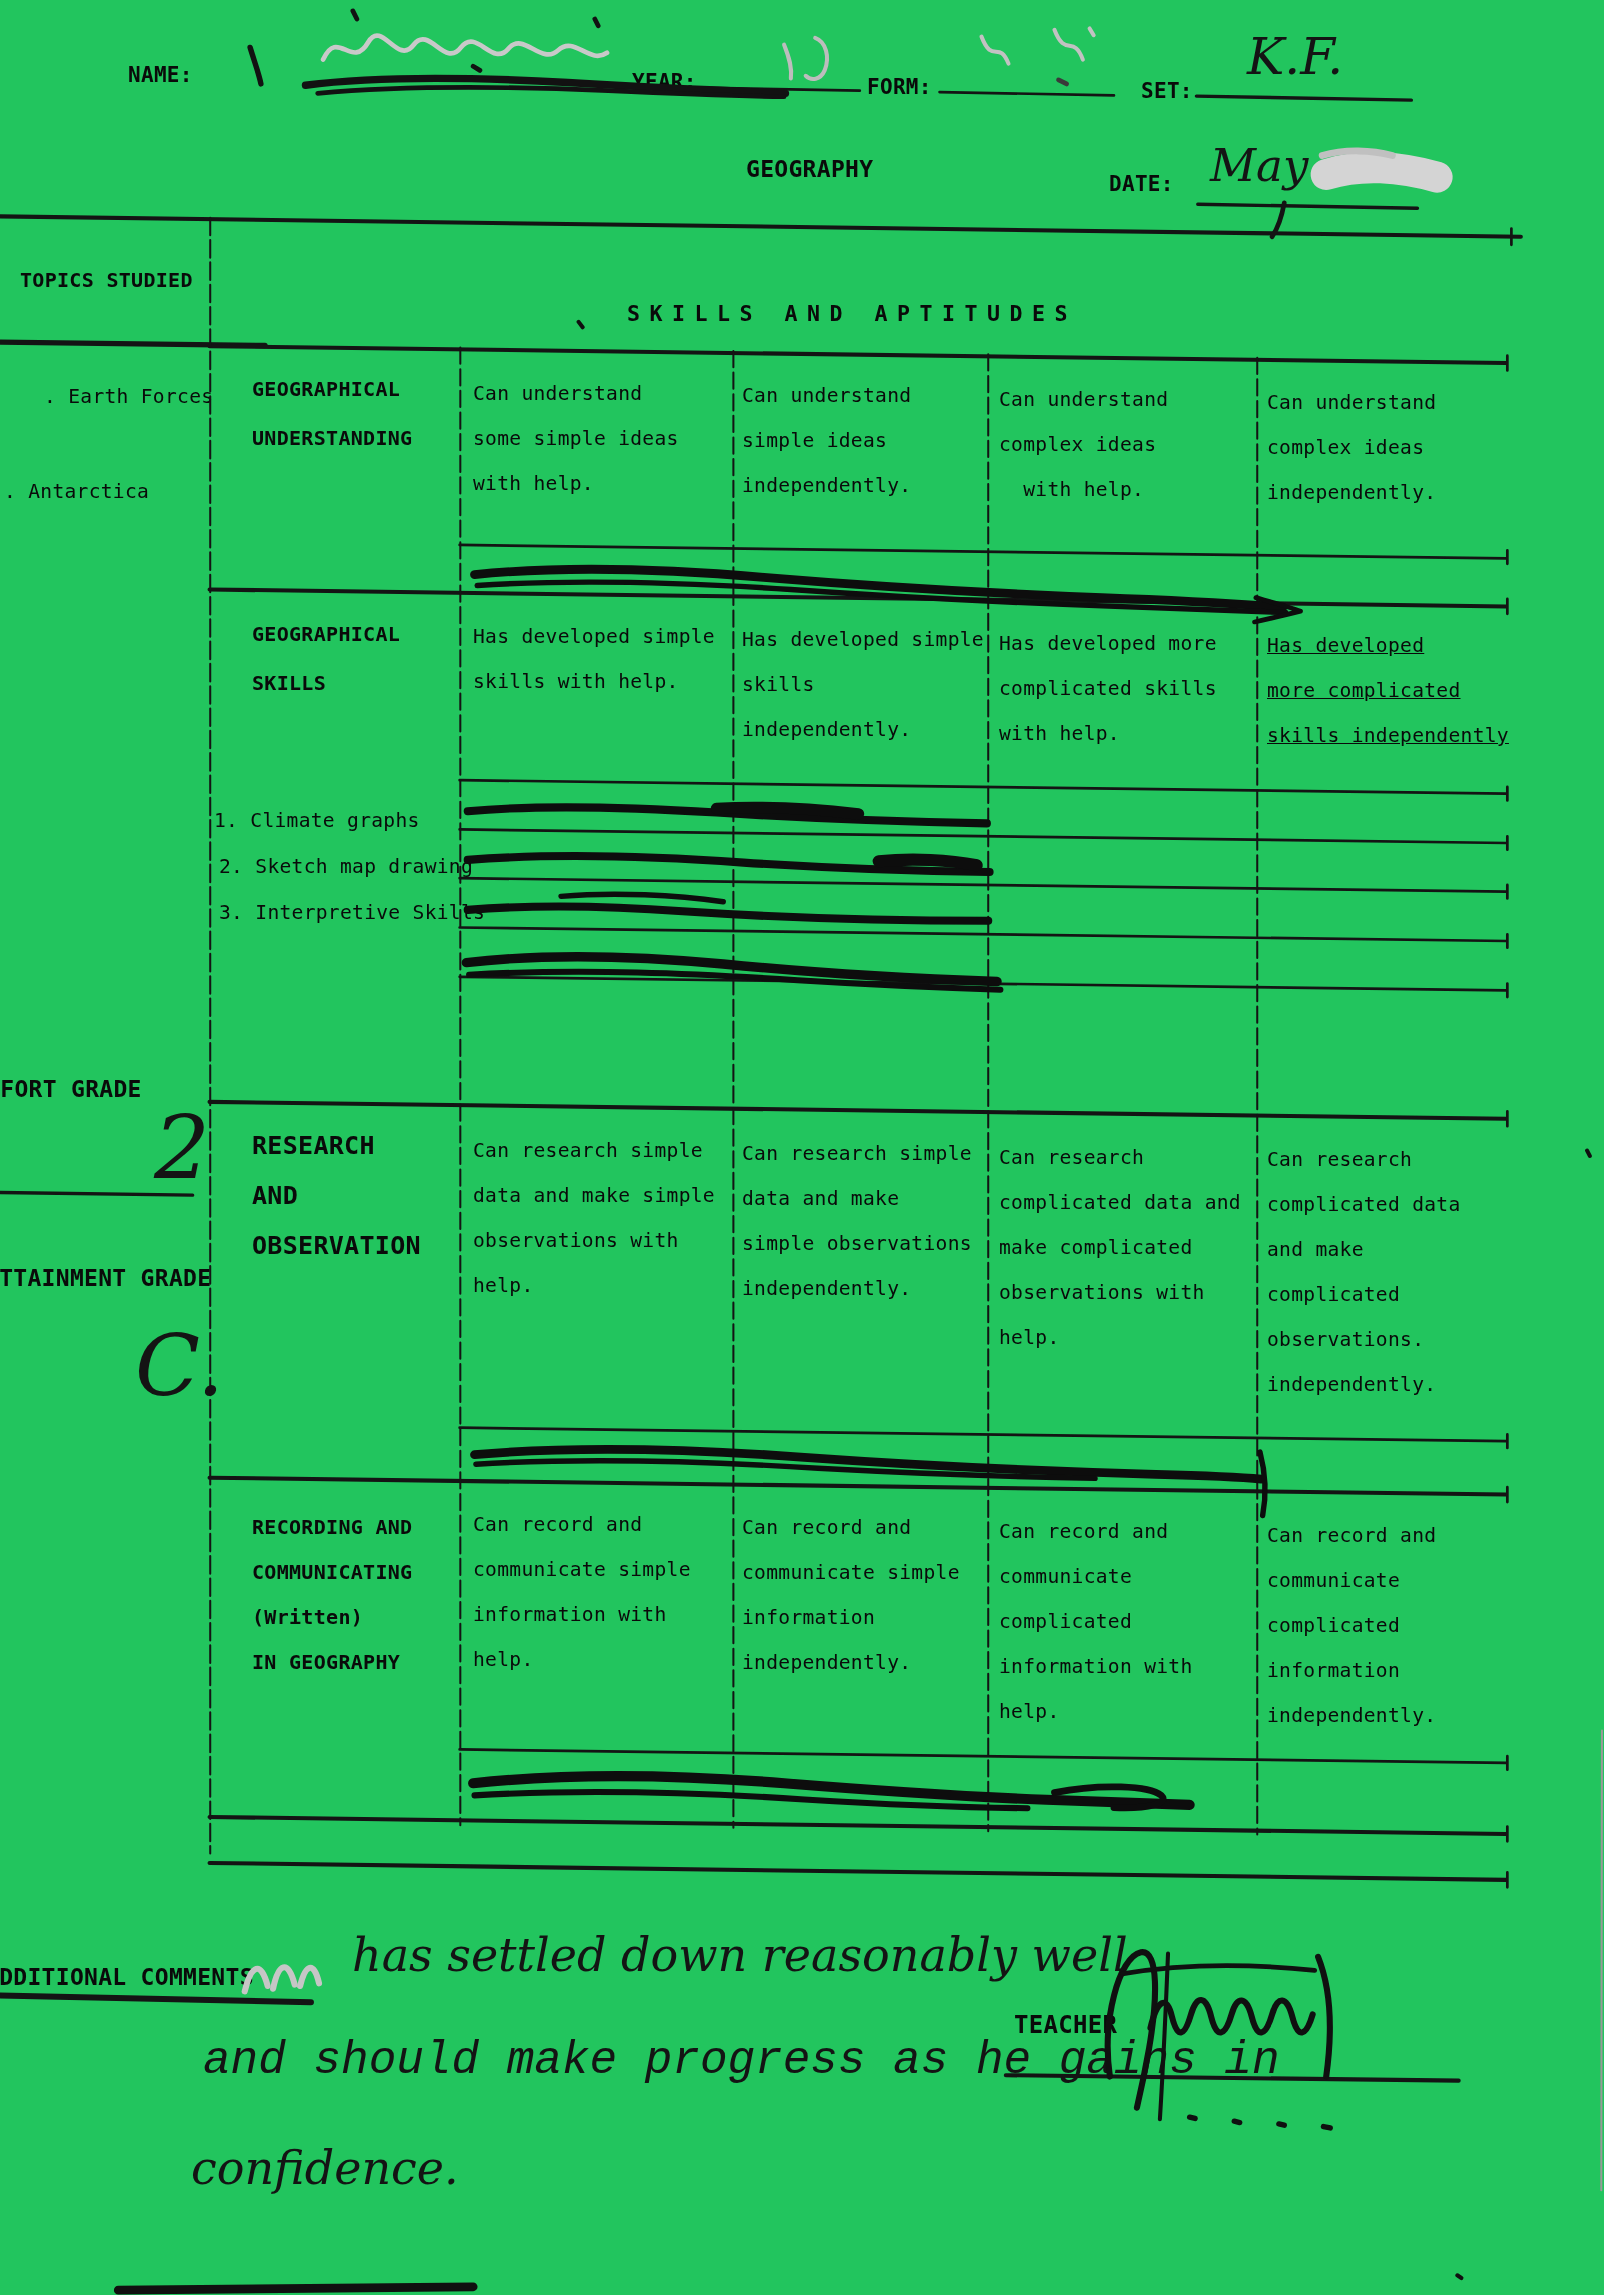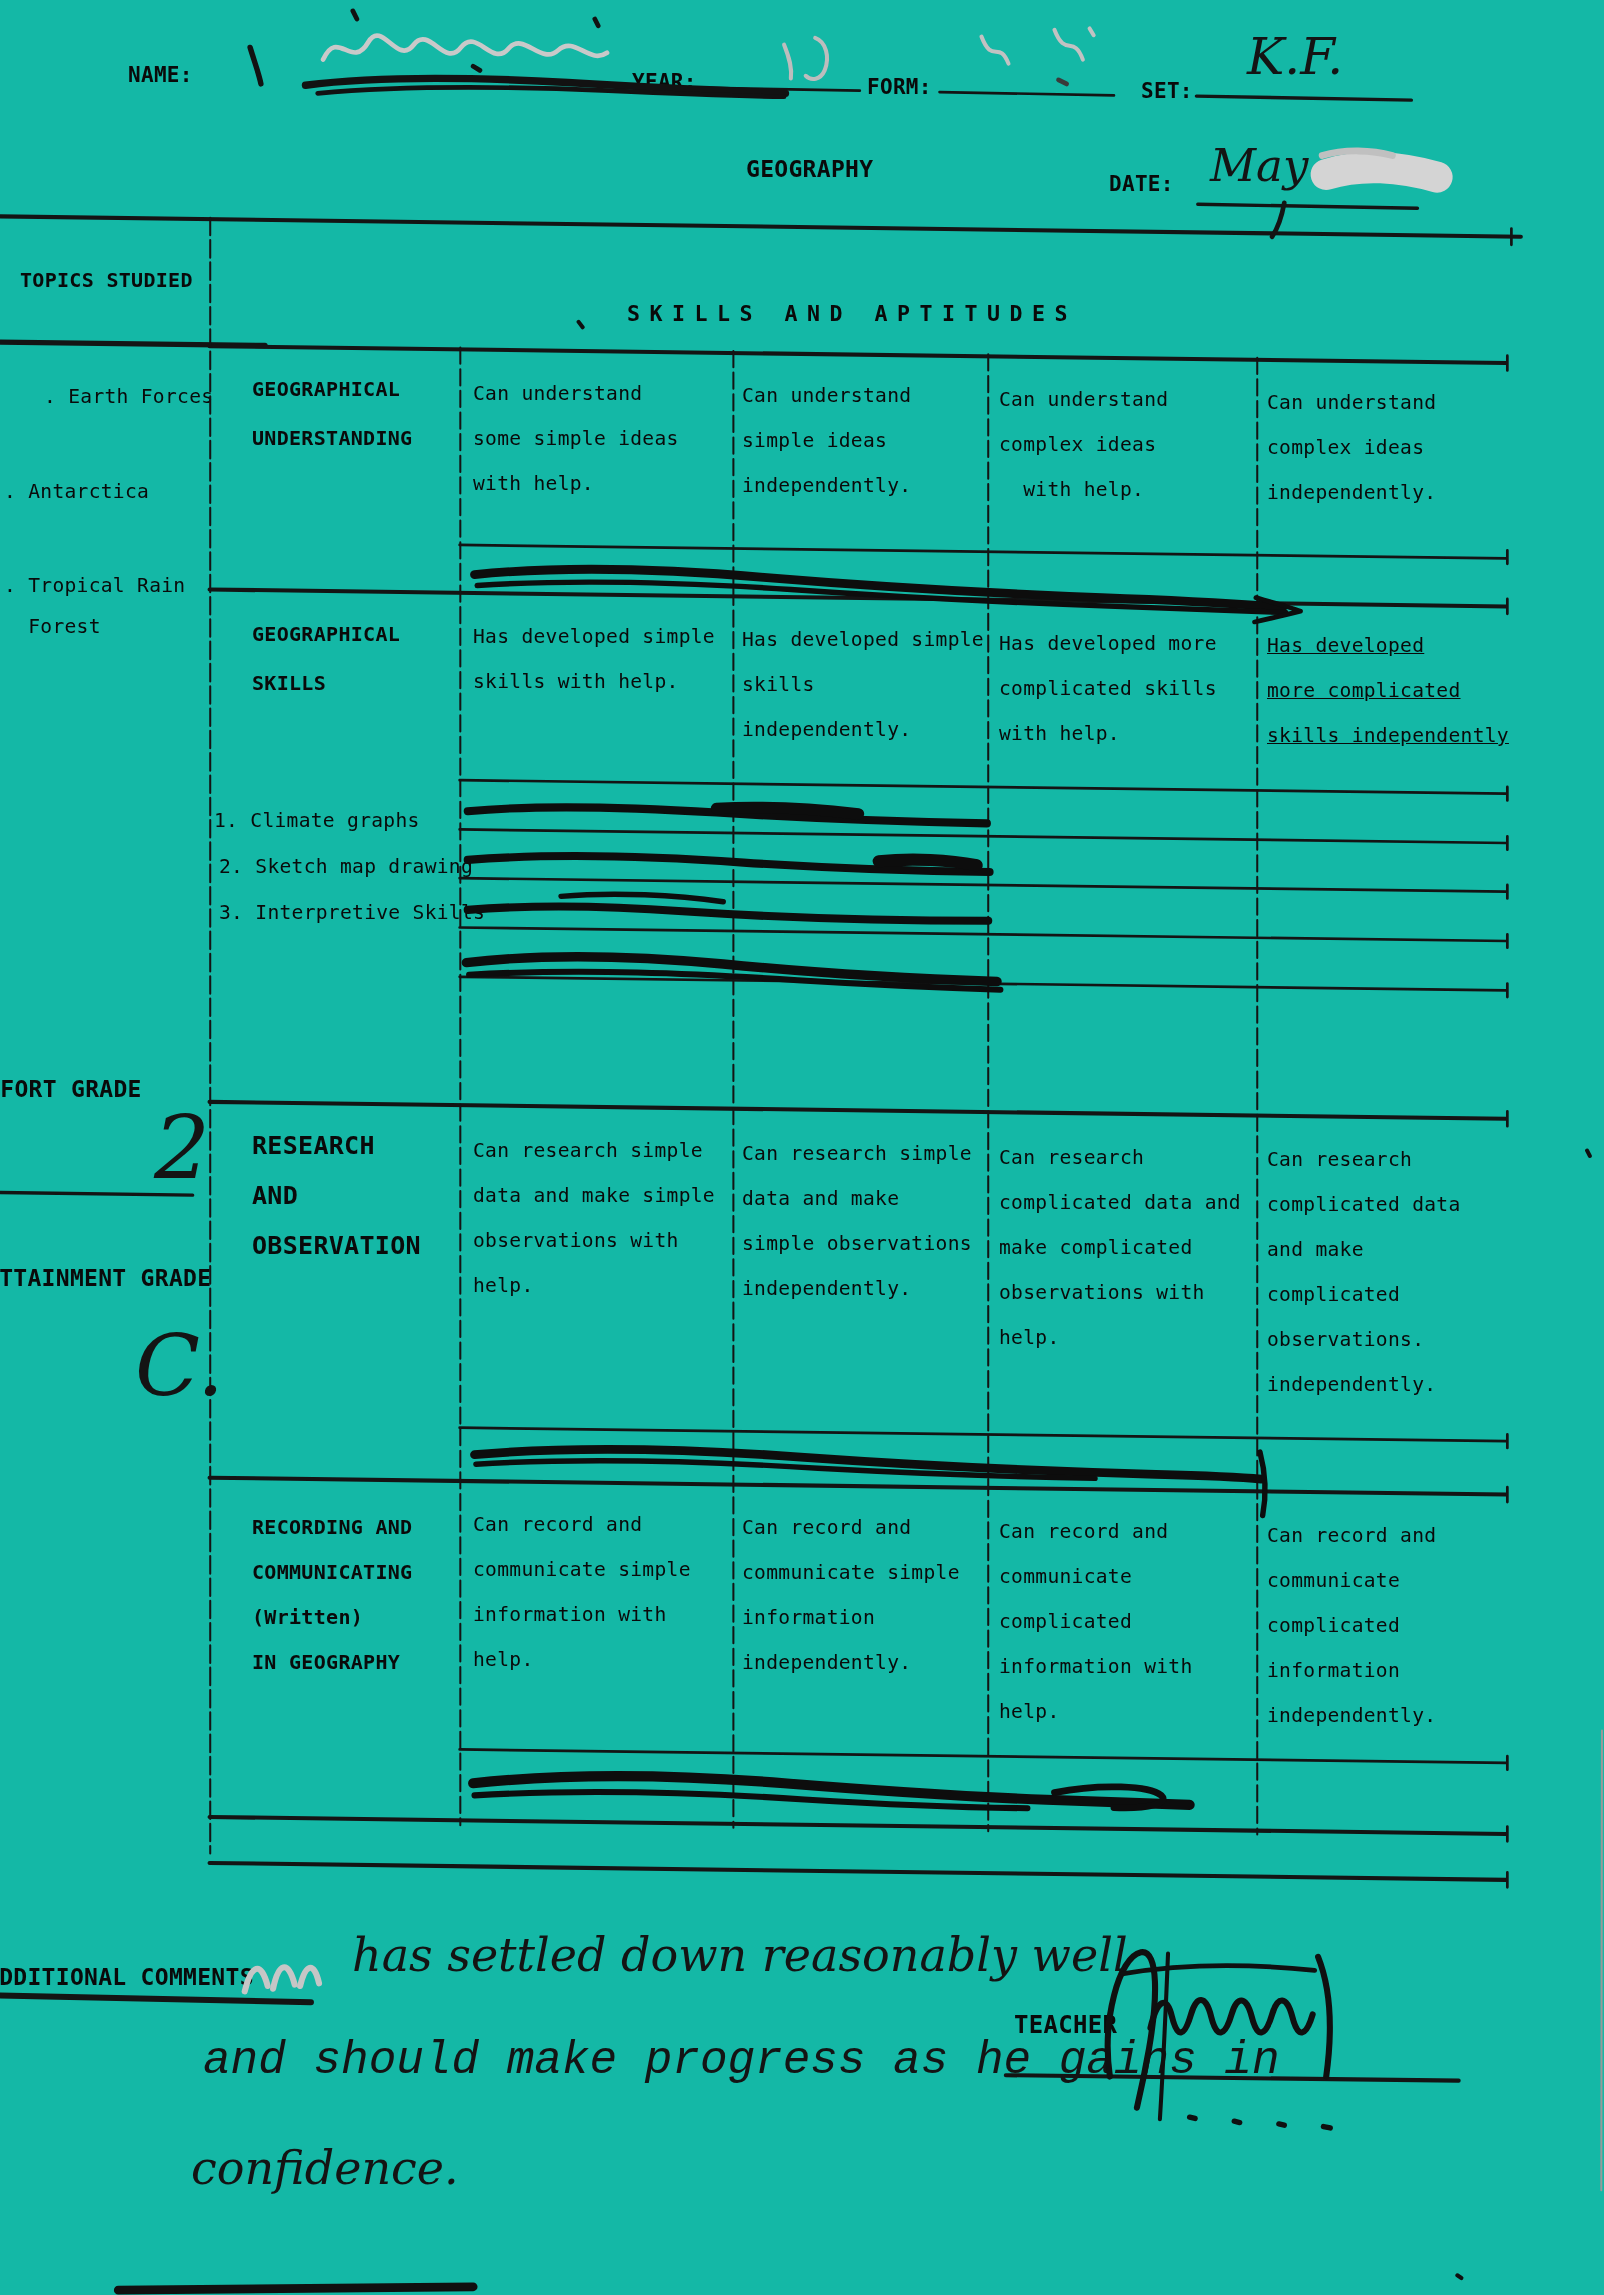--- a/index.html
+++ b/index.html
@@ -1,17 +1,17 @@
 <!DOCTYPE html>
 <html style="font-size:10.8px"><head>
 <meta charset="utf-8">
 <style>
   html,body{margin:0;padding:0;background:#6e6e6e;}
   #page{
-    position:relative;width:1604px;height:2295px;background:#14b8a6;
+    position:relative;width:1604px;height:2295px;background:#22c55e;
     overflow:hidden;font-family:"DejaVu Sans Mono","Liberation Mono",monospace;color:#0a0a0a;
   }
   .t{position:absolute;white-space:pre;font-size:19.6px;line-height:45px;letter-spacing:0.3px;}
   .b{font-weight:bold;}
   .hw{position:absolute;font-family:"DejaVu Serif","Liberation Serif",serif;
       font-style:italic;color:#141414;white-space:pre;}
   .overlay{position:absolute;left:0;top:0;pointer-events:none;}
 </style>
 </head>
 <body>
@@ -24,22 +24,20 @@
   <div class="t b" style="left:1141px;top:69px;font-size:21px;">SET:</div>
   <div class="hw" style="left:1247px;top:28px;font-size:50px;">K.F.</div>
 
   <div class="t b" style="left:746px;top:147px;font-size:23px;">GEOGRAPHY</div>
   <div class="t b" style="left:1109px;top:162px;font-size:21px;">DATE:</div>
   <div class="hw" style="left:1210px;top:139px;font-size:45px;">May</div>
 
   <div class="t b" style="left:20px;top:258px;font-size:20px;">TOPICS STUDIED</div>
   <div class="t" style="left:4px;top:376px;line-height:41px;margin-left:40px;">. Earth Forces</div>
   <div class="t" style="left:4px;top:471px;line-height:41px;">. Antarctica</div>
-  <div class="t" style="left:4px;top:565px;line-height:41px;">. Tropical Rain
-  Forest</div>
 
   <div class="t b" style="left:-28px;top:1067px;font-size:23px;">EFFORT GRADE</div>
   <div class="hw" style="left:154px;top:1097px;font-size:88px;">2</div>
   <div class="t b" style="left:-15px;top:1256px;font-size:23px;">ATTAINMENT GRADE</div>
   <div class="hw" style="left:135px;top:1316px;font-size:85px;">C.</div>
 
   <div class="t b" style="left:627px;top:291px;font-size:21.6px;letter-spacing:9.5px;">SKILLS AND APTITUDES</div>
 
   <div class="t b" style="left:252px;top:365px;font-size:20px;line-height:49px;">GEOGRAPHICAL
 UNDERSTANDING</div>

